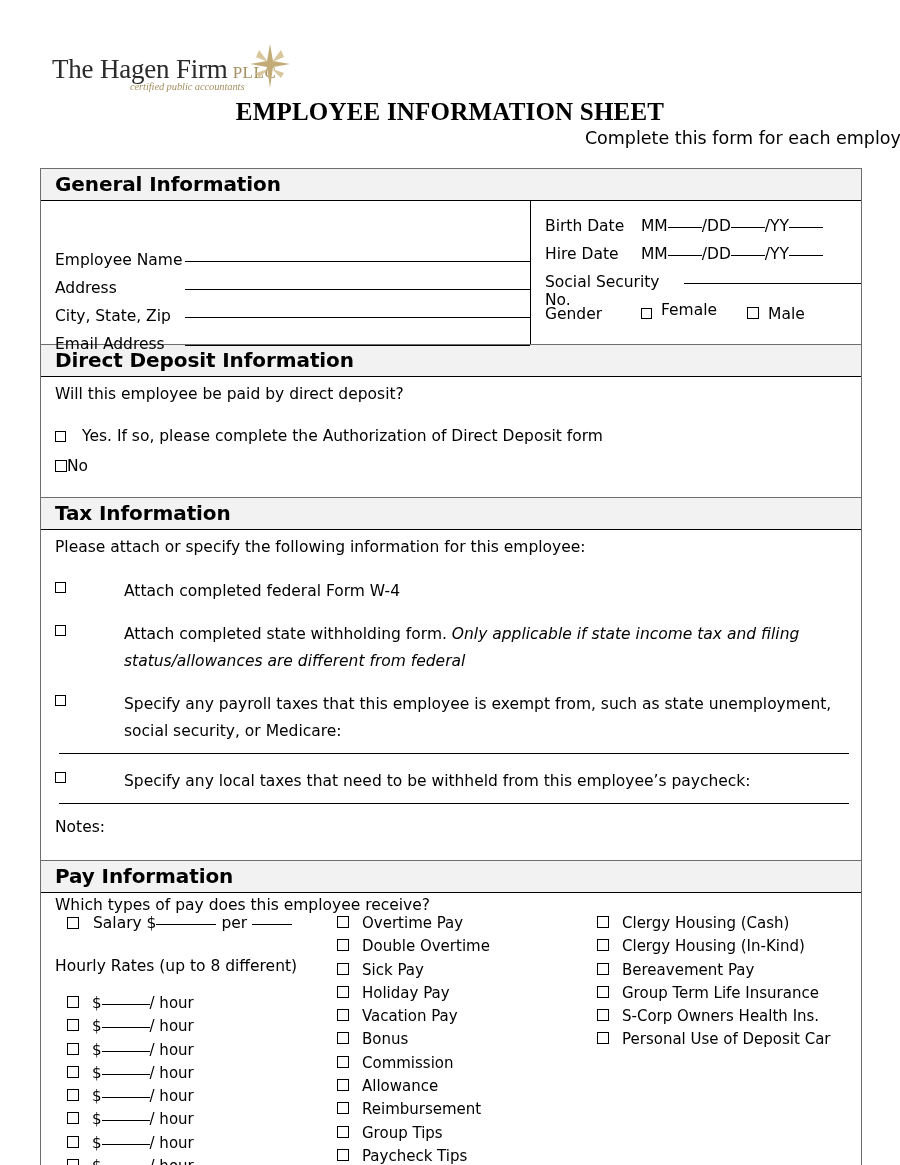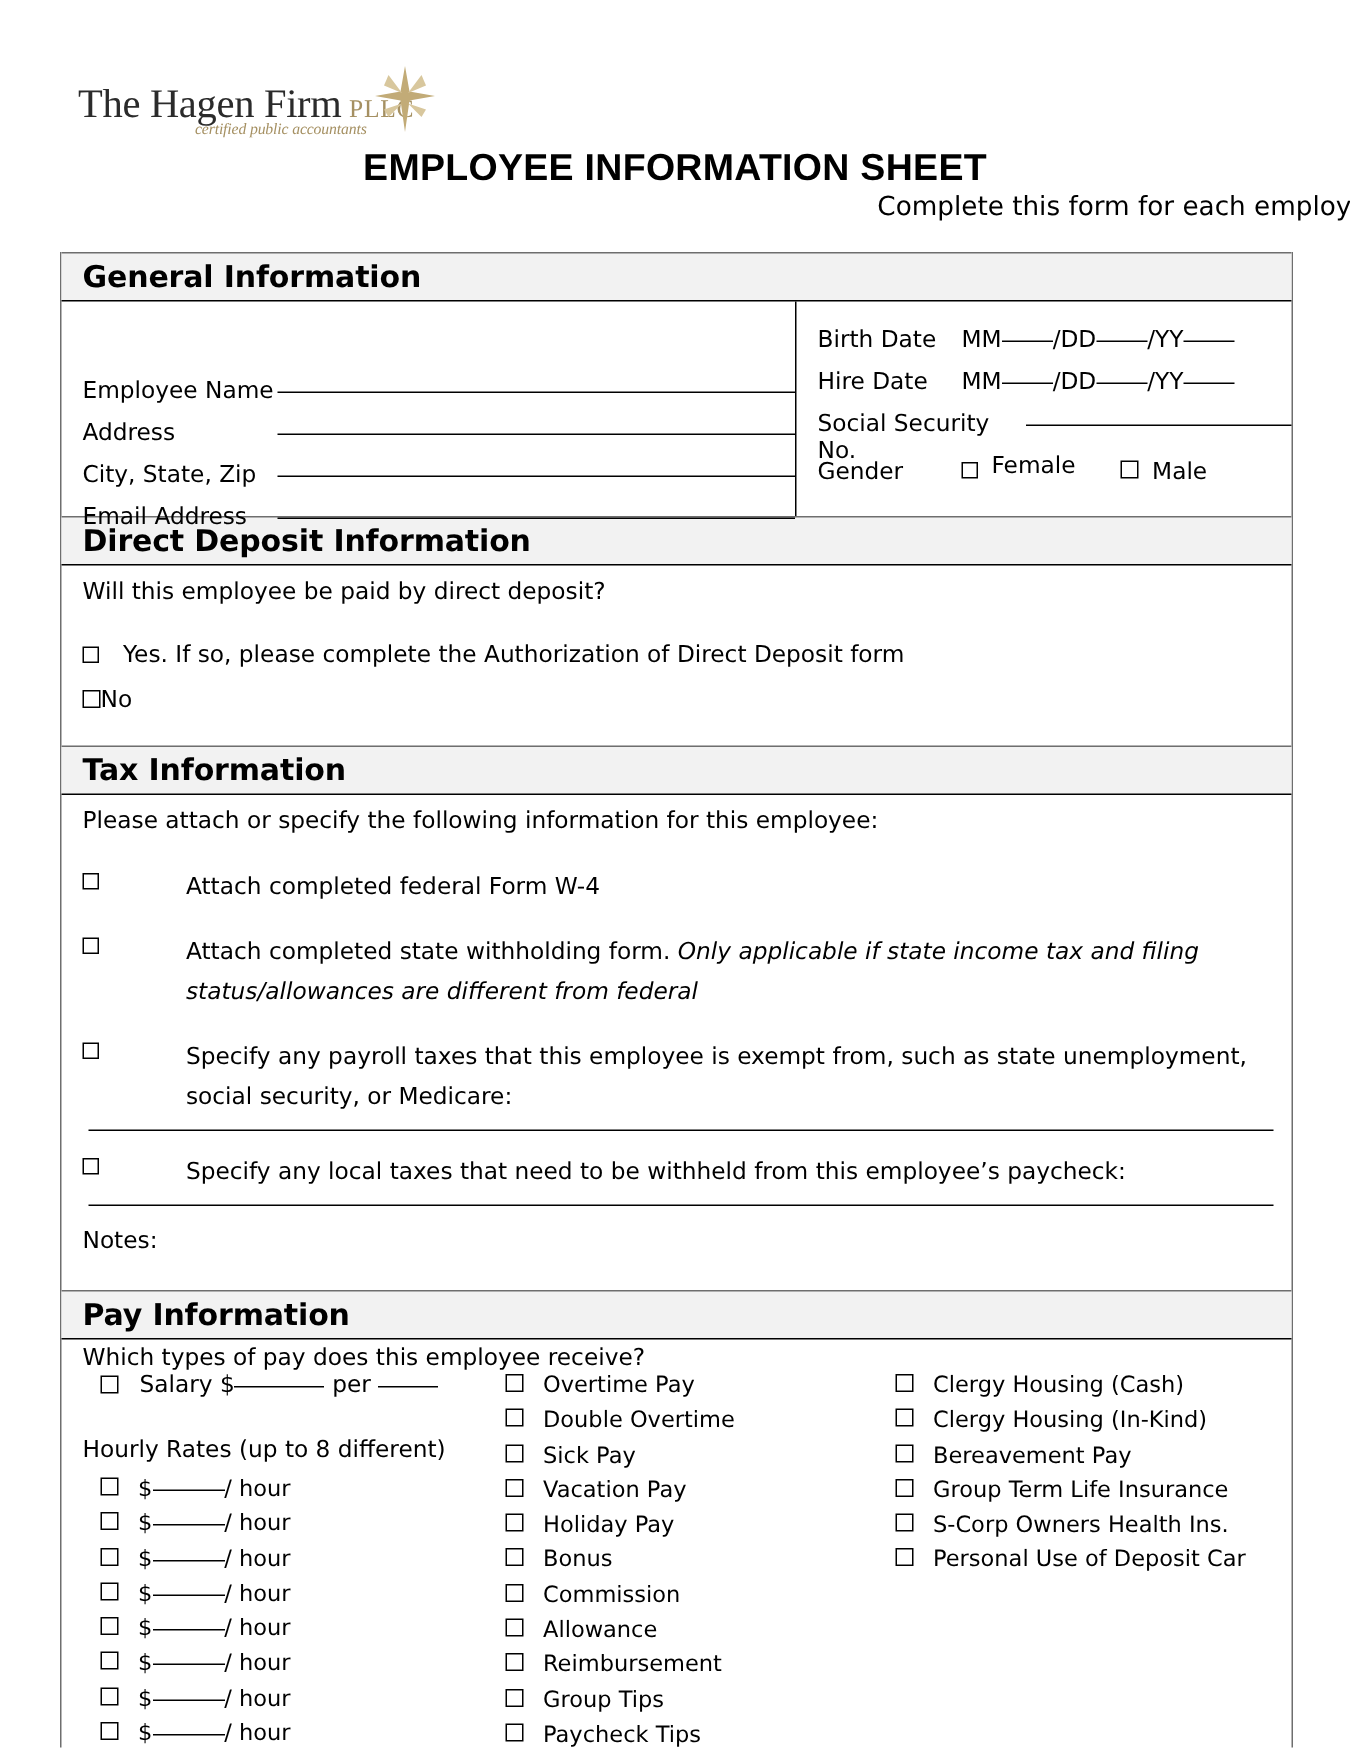--- a/index.html
+++ b/index.html
@@ -57,21 +57,21 @@
     height: 44px;
   }
 
   
   #doc-title {
     position: absolute;
     left: 0;
     top: 98px;
     width: 900px;
     text-align: center;
-    font-family: Liberation Sans, sans-serif;
+    font-family: Liberation Serif, serif;
     font-weight: bold;
     font-size: 25px;
     letter-spacing: 0.2px;
   }
   #doc-subtitle {
     position: absolute;
     left: 0;
     top: 128px;
     width: 900px;
     text-align: right;
@@ -211,21 +211,21 @@
     align-items: baseline;
     font-size: 15px;
     height: 23.3px;
     white-space: nowrap;
   }
   .pay-item .chk-lg { margin-right: 13px; flex: none; }
   .salary-row { font-size: 15.5px; height: 25px; padding-left: 12px; }
   .salary-row .chk-lg { margin-right: 14px; }
   .blank-salary { display:inline-block; width: 60px; border-bottom:1.4px solid #000; position:relative; top:-3px; }
   .blank-per { display:inline-block; width: 40px; border-bottom:1.4px solid #000; position:relative; top:-3px; }
-  #hourly-title { font-size: 15.5px; margin-top: 18px; margin-bottom: 8px; }
+  #hourly-title { font-size: 15.5px; margin-top: 18px; margin-bottom: 19px; }
   .hourly-row { padding-left: 12px; height: 23.3px; font-size: 15px; display:flex; align-items:baseline; }
   .hourly-row .chk-lg { margin-right: 13px; }
   .blank-rate { display:inline-block; width: 48px; border-bottom:1.4px solid #000; position:relative; top:-3px; }
   .blank-other { display:inline-block; width: 148px; border-bottom:1.4px solid #000; position:relative; top:-3px; margin-left: 4px; }
 </style>
 </head>
 <body>
 
 <div id="logo-block">
   <div id="logo-name">
@@ -403,28 +403,28 @@
           <div class="pay-item">
             <span class="chk-lg"></span>
             <span>Double Overtime</span>
           </div>
           <div class="pay-item">
             <span class="chk-lg"></span>
             <span>Sick Pay</span>
           </div>
           <div class="pay-item">
             <span class="chk-lg"></span>
+            <span>Holiday Pay</span>
+          </div>
+          <div class="pay-item">
+            <span class="chk-lg"></span>
             <span>Vacation Pay</span>
           </div>
           <div class="pay-item">
             <span class="chk-lg"></span>
-            <span>Holiday Pay</span>
-          </div>
-          <div class="pay-item">
-            <span class="chk-lg"></span>
             <span>Bonus</span>
           </div>
           <div class="pay-item">
             <span class="chk-lg"></span>
             <span>Commission</span>
           </div>
           <div class="pay-item">
             <span class="chk-lg"></span>
             <span>Allowance</span>
           </div>

